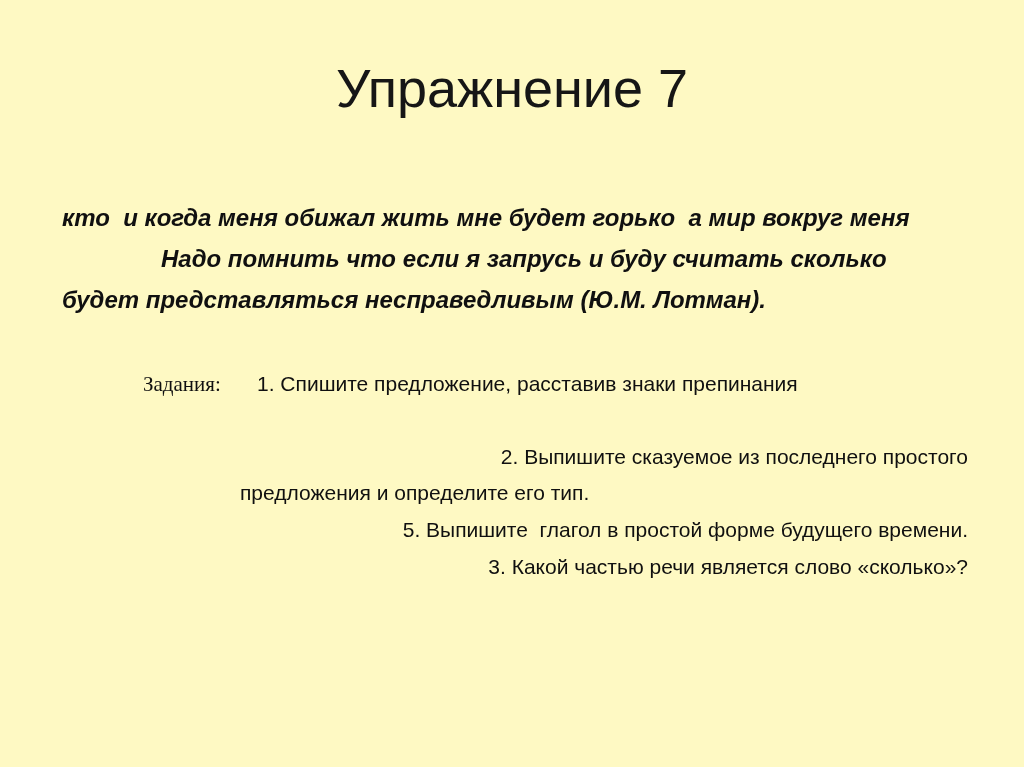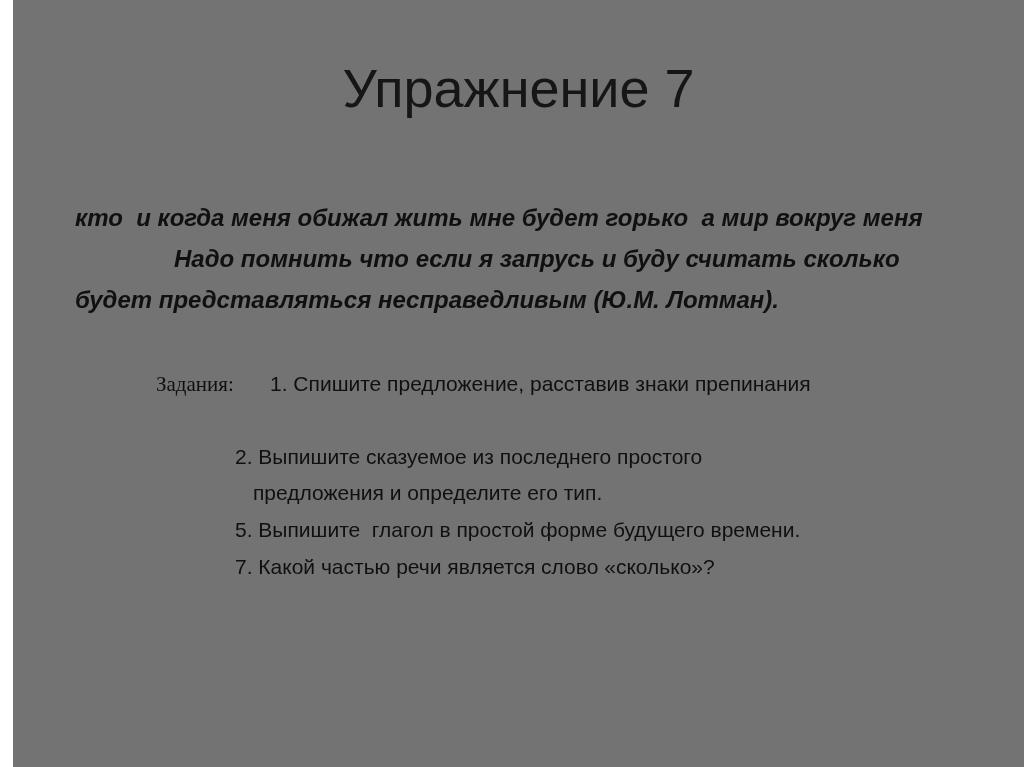--- a/index.html
+++ b/index.html
@@ -11,22 +11,21 @@
     width: 1024px;
     height: 767px;
     position: relative;
     overflow: hidden;
     font-family: "Liberation Sans", "DejaVu Sans", sans-serif;
     color: #131313;
   }
   .slide {
     position: absolute;
     inset: 0;
-    background: #737373;
-    margin-left: 13px;
+    background: #fef9c3;
   }
   .slide-title {
     position: absolute;
     top: 56px;
     left: 0;
     width: 100%;
     text-align: center;
     font-size: 54px;
     line-height: 64px;
     font-weight: 400;
@@ -64,20 +63,21 @@
     white-space: pre;
   }
   .task-row .tasks-label {
     display: inline-block;
     width: 114px;
     white-space: pre;
     font-family: Liberation Serif, serif;
   }
   .task-row.numbered {
     padding-left: 114px;
+    text-align: right;
   }
   .task-row.continuation {
     padding-left: 132px;
   }
 </style>
 </head>
 <body>
 
 <div class="slide">
 
@@ -89,16 +89,16 @@
     <div class="q-line">будет представляться несправедливым (Ю.М. Лотман).</div>
   </div>
 
   <div class="tasks">
     <div class="task-row">
       <span class="tasks-label">Задания:</span><span>1. Спишите предложение, расставив знаки препинания</span>
     </div>
     <div class="task-row numbered">2. Выпишите сказуемое из последнего простого</div>
     <div class="task-row continuation">предложения и определите его тип.</div>
     <div class="task-row numbered">5. Выпишите  глагол в простой форме будущего времени.</div>
-    <div class="task-row numbered">7. Какой частью речи является слово «сколько»?</div>
+    <div class="task-row numbered">3. Какой частью речи является слово «сколько»?</div>
   </div>
 
 </div>
 
 </body></html>

